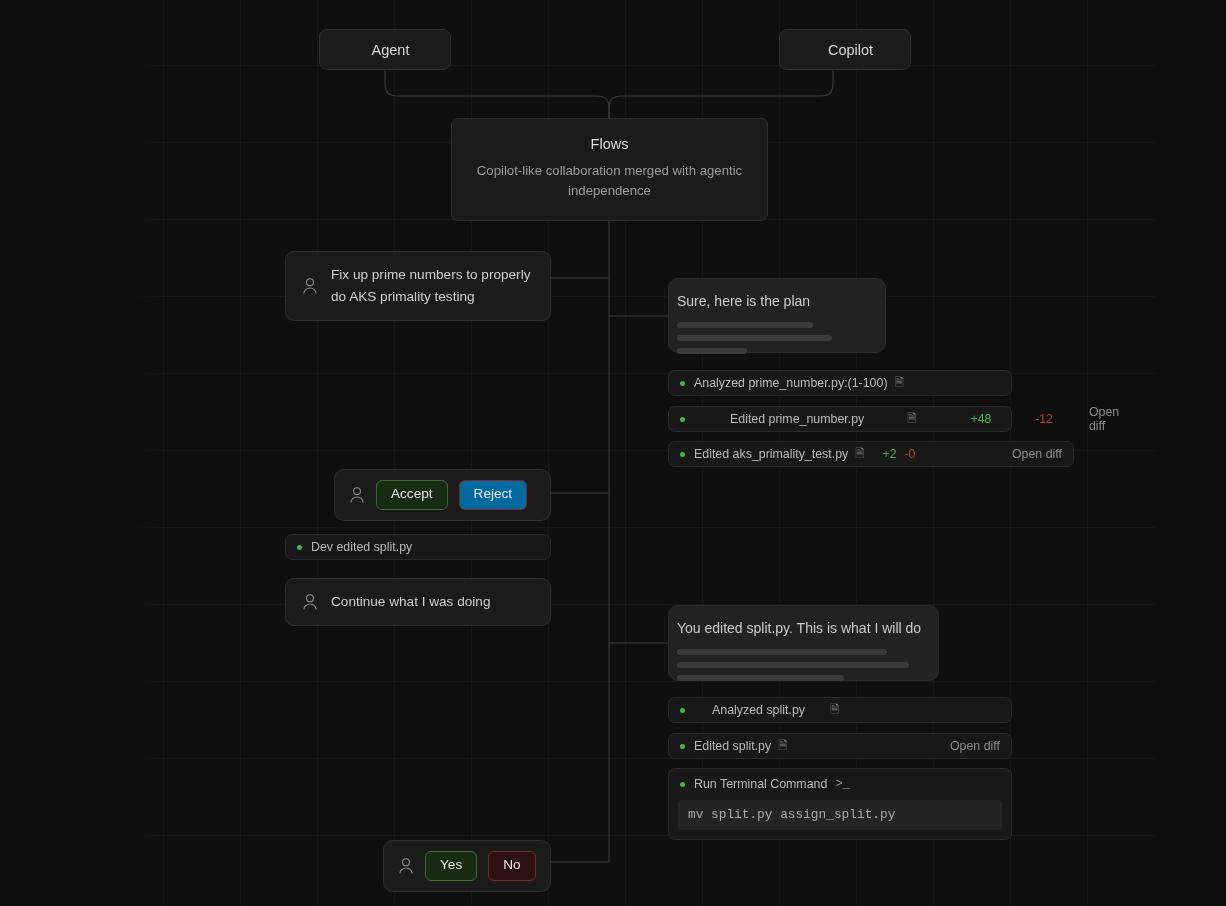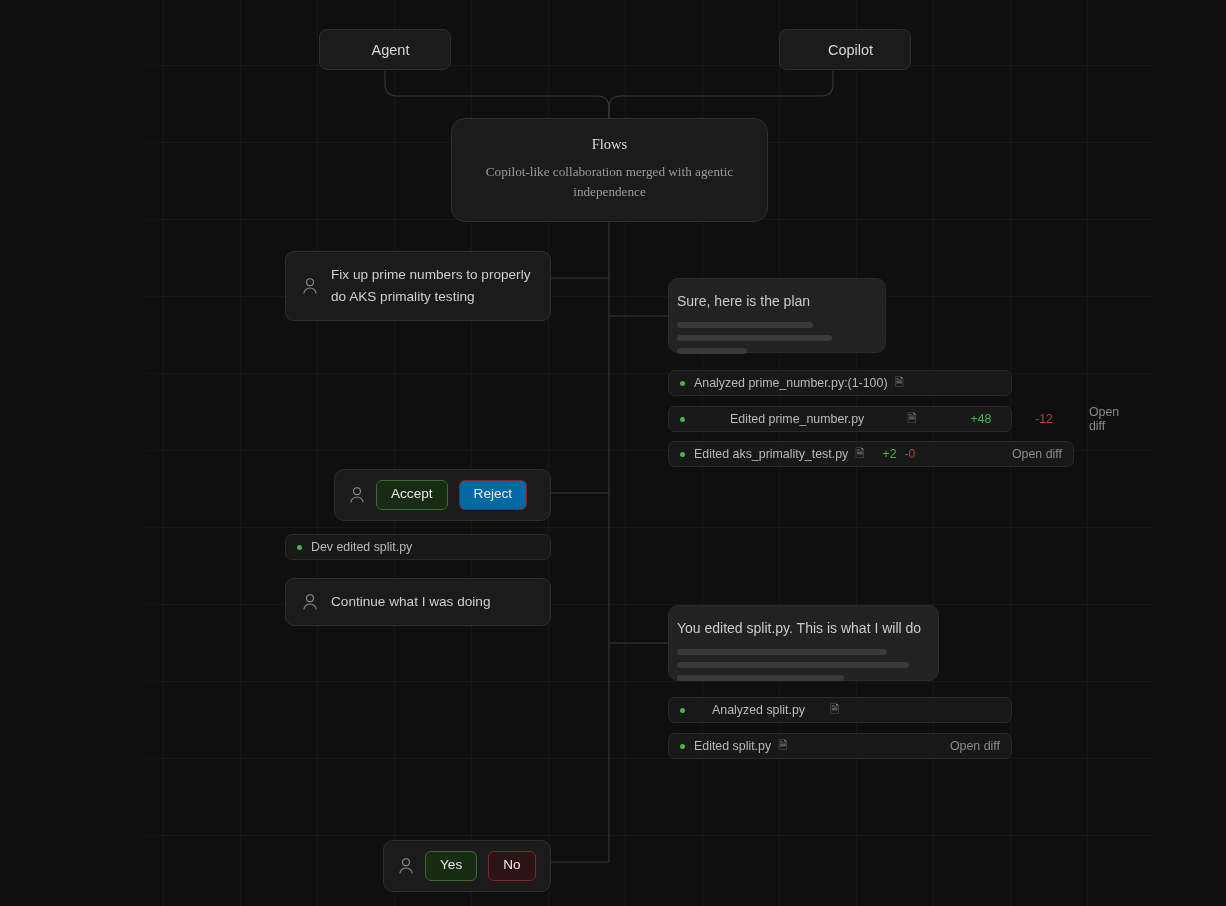--- a/index.html
+++ b/index.html
@@ -54,22 +54,21 @@
     height:41px;
     border-radius:8px;
     padding-left:11px;
   }
   .pill .node-title{font-size:14.5px;}
 
   
   #flows-node{
     padding:17px 20px 18px;
     display:flex;flex-direction:column;align-items:center;gap:9px;
-    border-radius:14px;
-    font-family:Liberation Serif, serif;
+    border-radius:7px;
   }
   #flows-node .flows-heading{font-size:14.5px;color:#dedede;}
   #flows-node .flows-sub{
     font-size:13.2px;color:#9b9b9b;line-height:1.55;text-align:center;
     max-width:272px;
   }
 
   
   .user-node{
     display:flex;align-items:center;gap:13px;
@@ -285,20 +284,28 @@
     <span class="file-glyph">🗎</span>
   </div>
 
   <div class="tool-row" style="left:668px;top:733px;width:344px;">
     <span class="dot"></span>
     <span class="tool-label">Edited split.py</span>
     <span class="file-glyph">🗎</span>
     <span class="open-diff">Open diff</span>
   </div>
 
+  <div id="terminal-card" style="left:668px;top:768px;width:344px;">
+    <div class="term-head">
+      <span class="dot"></span>
+      <span class="tool-label">Run Terminal Command</span>
+      <span class="term-glyph">&gt;_</span>
+    </div>
+    <div class="term-body">mv split.py assign_split.py</div>
+  </div>
 
   <div class="node action-node" id="approval-2" style="left:383px;top:840px;width:168px;">
     <span class="person-icon">
       <svg width="16" height="18" viewBox="0 0 16 18">
         <circle cx="8" cy="5.2" r="3.4" fill="none" stroke="#8e8e8e" stroke-width="1.1"></circle>
         <path d="M1.9 16.4 a6.1 5.4 0 0 1 12.2 0" fill="none" stroke="#8e8e8e" stroke-width="1.1"></path>
       </svg>
     </span>
     <button class="btn btn-yes">Yes</button>
     <button class="btn btn-no">No</button>

